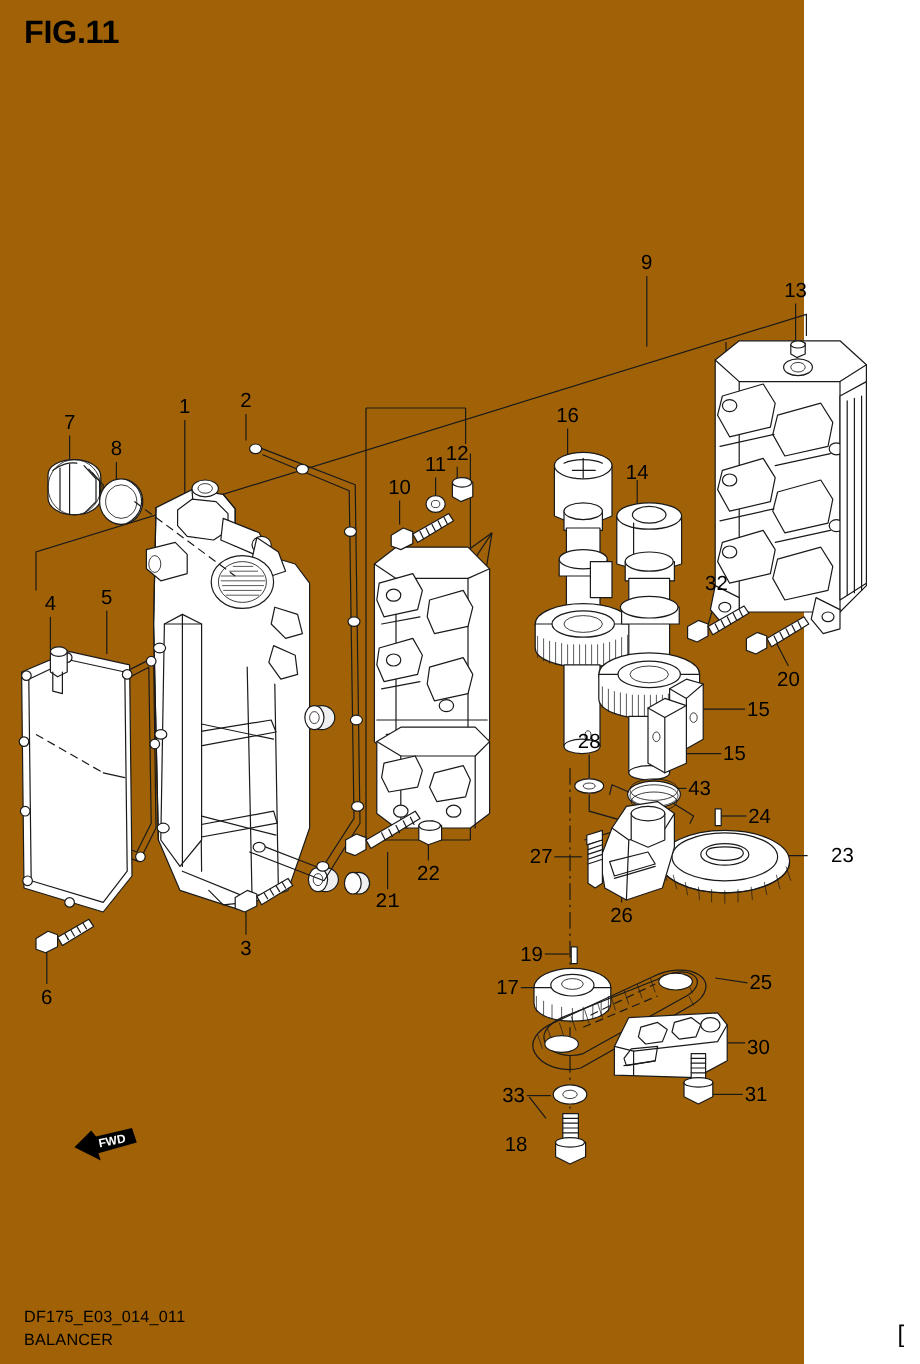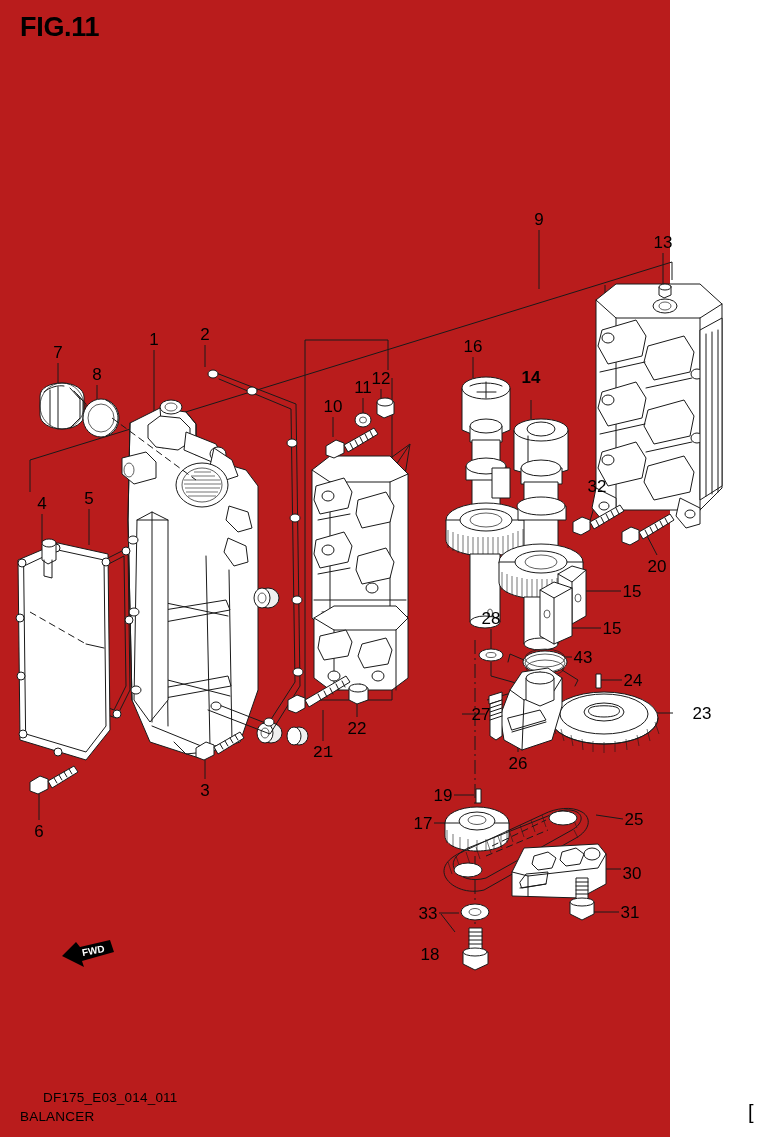--- a/index.html
+++ b/index.html
@@ -13,21 +13,21 @@
     position: relative;
     font-family: "Liberation Sans", sans-serif;
     color: #000000;
     overflow: hidden;
   }
   #sheet {
     position: absolute;
     left: 0; top: 0;
     width: 670px;
     height: 1137px;
-    background: #b91c1c;
+    background: #a16207;
   }
   
   #fig-title {
     position: absolute;
     left: 20px;
     top: 12px;
     font-size: 27px;
     font-weight: bold;
     letter-spacing: -0.3px;
     font-family: "Liberation Sans", sans-serif;
@@ -35,21 +35,21 @@
   
   #footer {
     position: absolute;
     left: 20px;
     top: 1088px;
     font-size: 13.5px;
     line-height: 19px;
     font-family: "Liberation Sans", sans-serif;
     letter-spacing: 0.2px;
   }
-  #footer .code { display:block;margin-left:23px; }
+  #footer .code { display:block; }
   #footer .name { display:block; }
   #bracket-right {
     position: absolute;
     left: 748px;
     top: 1102px;
     font-size: 20px;
     line-height: 20px;
     font-family: "Liberation Sans", sans-serif;
   }
   
@@ -635,35 +635,35 @@
       <div class="callout" style="left: 42px; top: 503px;">4</div>
       <div class="callout" style="left: 89px; top: 498px;">5</div>
       <div class="callout" style="left: 39px; top: 831px;">6</div>
       <div class="callout" style="left: 58px; top: 352px;">7</div>
       <div class="callout" style="left: 97px; top: 374px;">8</div>
       <div class="callout" style="left: 539px; top: 219px;">9</div>
       <div class="callout" style="left: 333px; top: 406px;">10</div>
       <div class="callout" style="left: 363px; top: 387px;">11</div>
       <div class="callout" style="left: 381px; top: 378px;">12</div>
       <div class="callout" style="left: 663px; top: 242px;">13</div>
-      <div class="callout" style="left: 531px; top: 377px; font-weight: bold;">14</div>
+      <div class="callout" style="left: 531px; top: 394px;">14</div>
       <div class="callout" style="left: 632px; top: 591px;">15</div>
       <div class="callout" style="left: 612px; top: 628px;">15</div>
       <div class="callout" style="left: 473px; top: 346px;">16</div>
       <div class="callout" style="left: 423px; top: 823px; text-align: right;">17</div>
       <div class="callout" style="left: 430px; top: 914px; margin-top: 40px;">18</div>
       <div class="callout" style="left: 443px; top: 795px;">19</div>
       <div class="callout" style="left: 657px; top: 566px;">20</div>
       <div class="callout" style="left: 323px; top: 752px; font-family: Liberation Mono, monospace;">21</div>
       <div class="callout" style="left: 357px; top: 728px;">22</div>
       <div class="callout" style="left: 684px; top: 713px; margin-left: 18px;">23</div>
       <div class="callout" style="left: 633px; top: 680px;">24</div>
       <div class="callout" style="left: 634px; top: 819px;">25</div>
       <div class="callout" style="left: 518px; top: 763px;">26</div>
-      <div class="callout" style="left: 451px; top: 714px; margin-left: 30px;">27</div>
+      <div class="callout" style="left: 451px; top: 714px;">27</div>
       <div class="callout" style="left: 491px; top: 618px;">28</div>
       <div class="callout" style="left: 583px; top: 657px;">43</div>
       <div class="callout" style="left: 632px; top: 849px; margin-top: 24px;">30</div>
       <div class="callout" style="left: 630px; top: 912px;">31</div>
       <div class="callout" style="left: 597px; top: 486px;">32</div>
       <div class="callout" style="left: 428px; top: 913px;">33</div>
     </div>
 
   <div id="fwd-badge">
     <svg viewBox="0 0 56 34" width="56" height="34">

